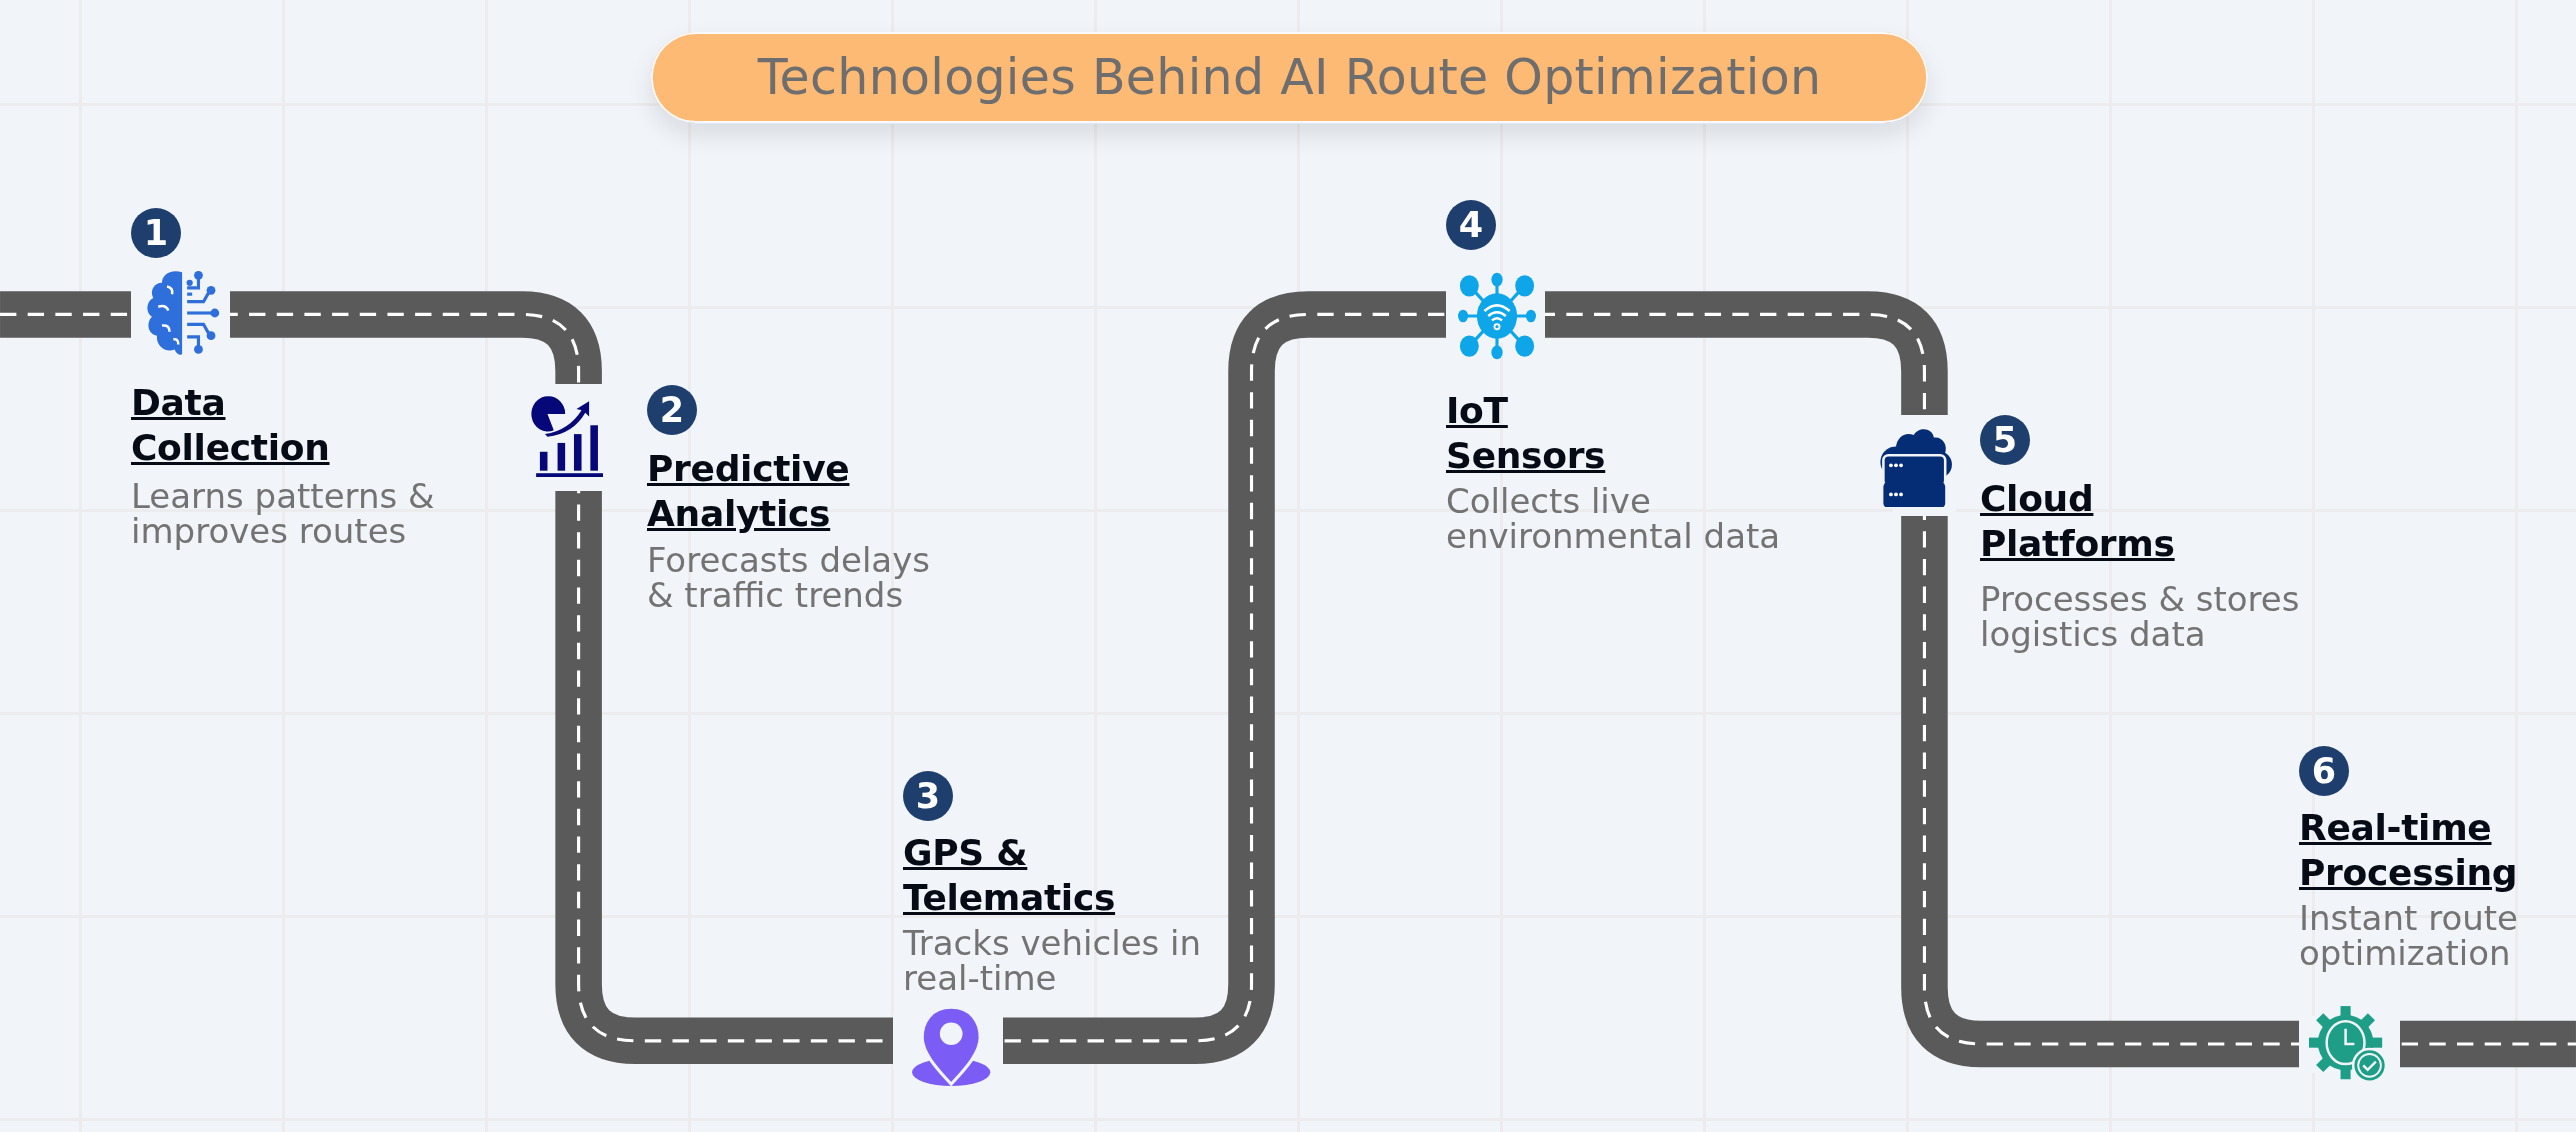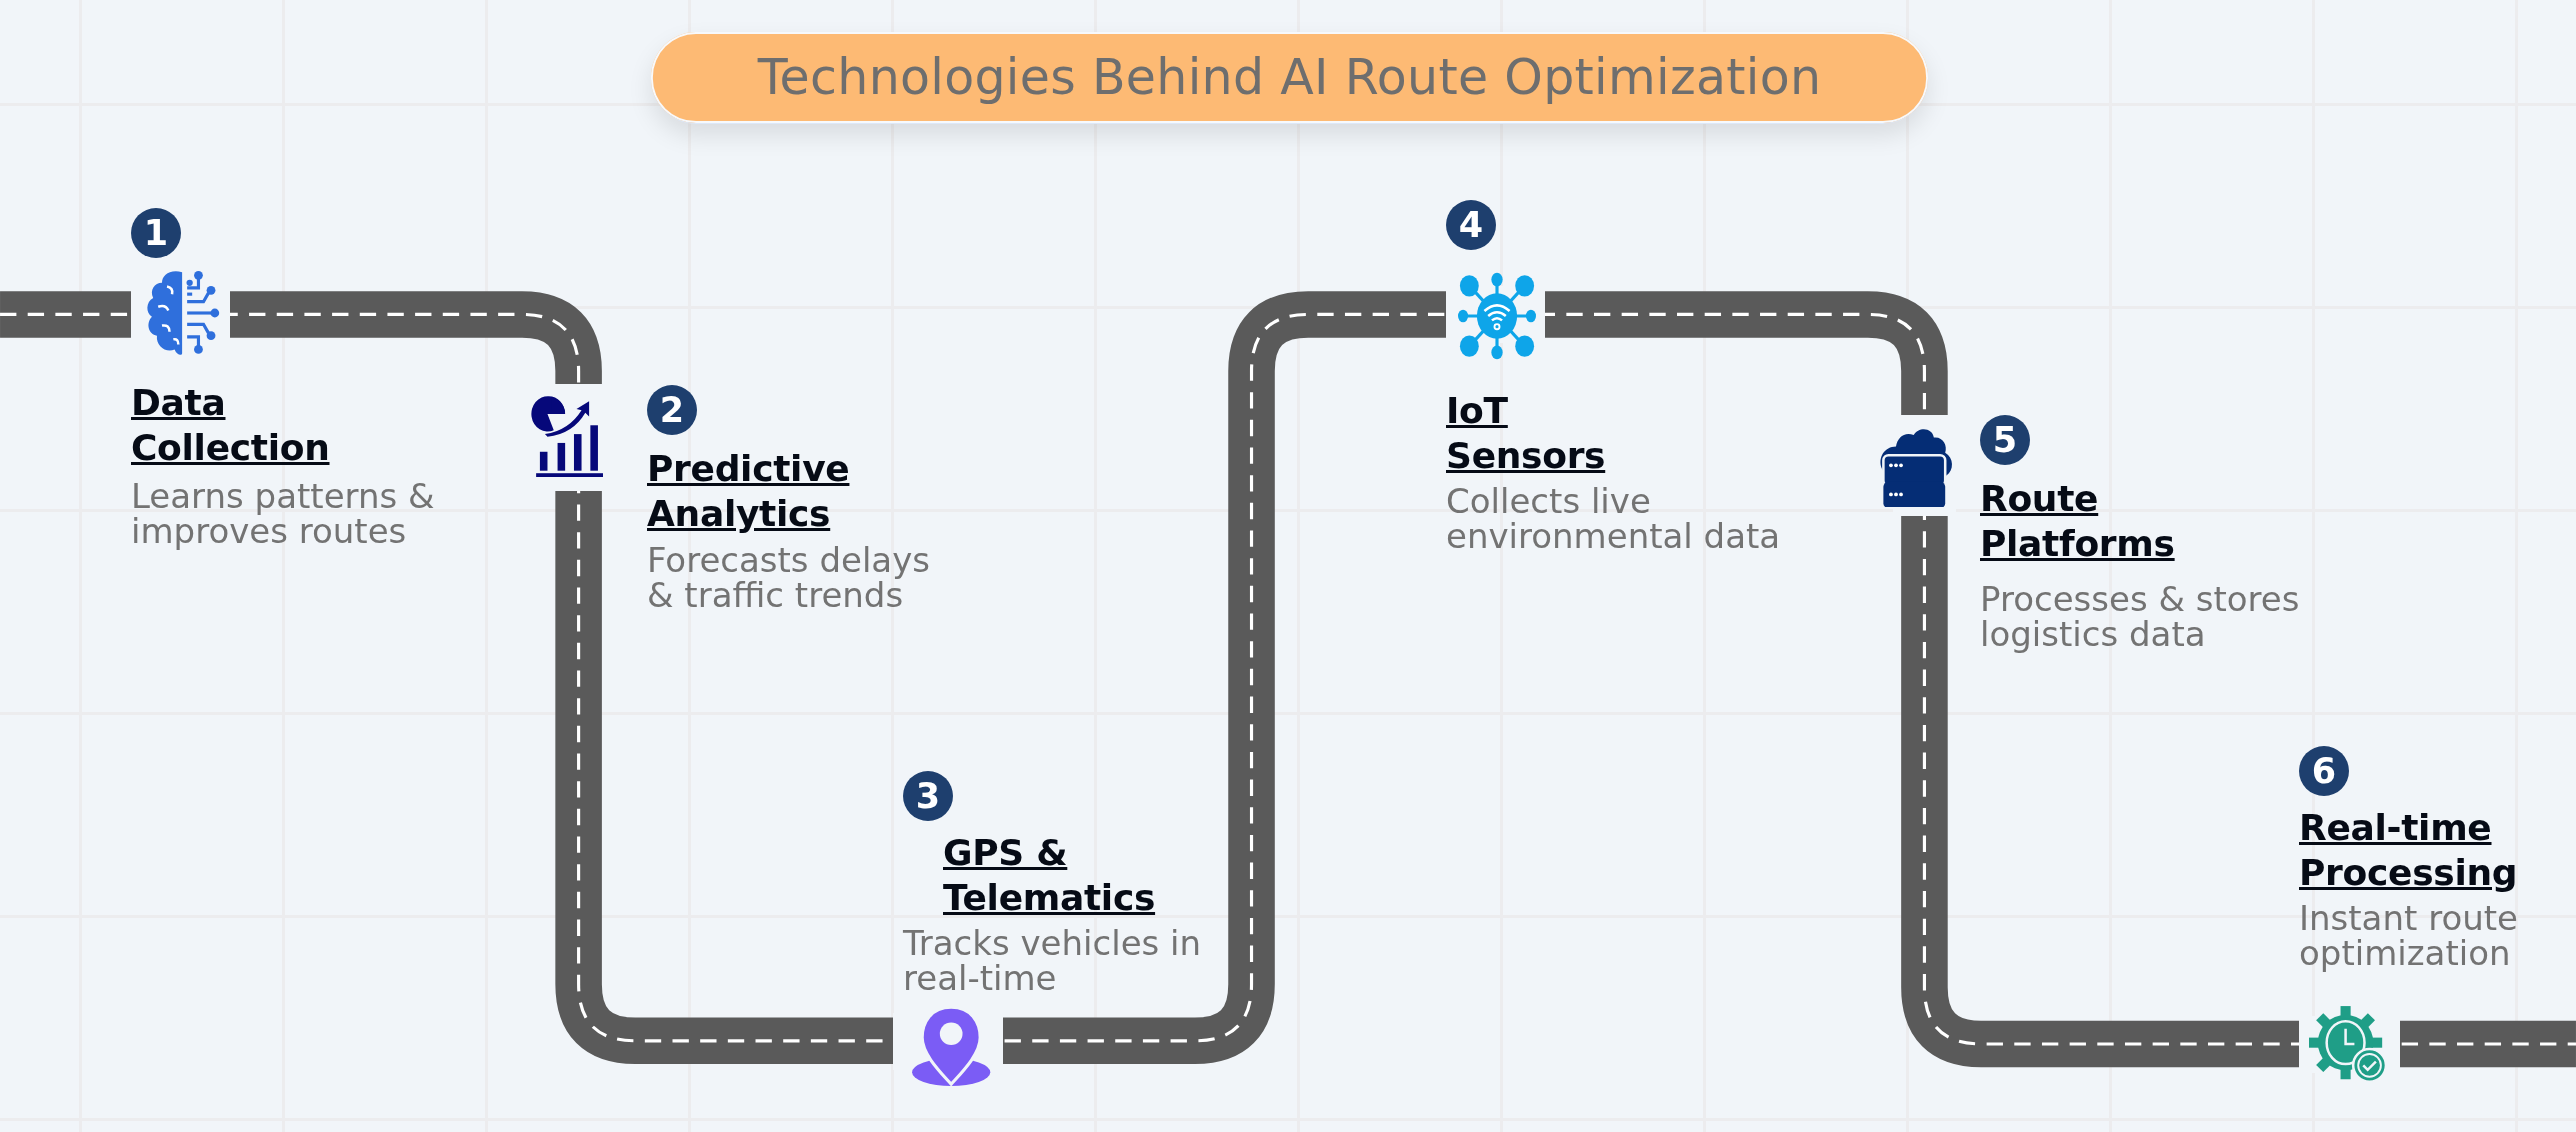--- a/index.html
+++ b/index.html
@@ -183,35 +183,35 @@
 </div>
 
 <div class="step" style="left:647px;top:385px;">
   <div class="badge">2</div>
   <h2 style="margin-top:11.3px;"><span>Predictive</span><br><span>Analytics</span></h2>
   <p style="margin-top:6.3px;"><span>Forecasts delays</span><br><span>&amp; traffic trends</span></p>
 </div>
 
 <div class="step" style="left:903px;top:771px;">
   <div class="badge">3</div>
-  <h2 style="margin-top:8.8px;margin-left:40px;"><span>GPS &amp;</span><br><span>Telematics</span></h2>
+  <h2 style="margin-top:8.8px;"><span>GPS &amp;</span><br><span>Telematics</span></h2>
   <p style="margin-top:6.3px;"><span>Tracks vehicles in</span><br><span>real-time</span></p>
 </div>
 
 <div class="step" style="left:1446px;top:200px;">
   <div class="badge">4</div>
 </div>
 <div class="step" style="left:1446px;top:388px;">
   <h2><span>IoT</span><br><span>Sensors</span></h2>
   <p style="margin-top:6.3px;"><span>Collects live</span><br><span>environmental data</span></p>
 </div>
 
 <div class="step" style="left:1980px;top:415px;">
   <div class="badge">5</div>
-  <h2 style="margin-top:11.3px;"><span>Route</span><br><span>Platforms</span></h2>
+  <h2 style="margin-top:11.3px;"><span>Cloud</span><br><span>Platforms</span></h2>
   <p style="margin-top:16px;"><span>Processes &amp; stores</span><br><span>logistics data</span></p>
 </div>
 
 <div class="step" style="left:2299px;top:746px;">
   <div class="badge">6</div>
   <h2 style="margin-top:8.8px;"><span>Real-time</span><br><span>Processing</span></h2>
   <p style="margin-top:6.3px;"><span>Instant route</span><br><span>optimization</span></p>
 </div>
 
 

